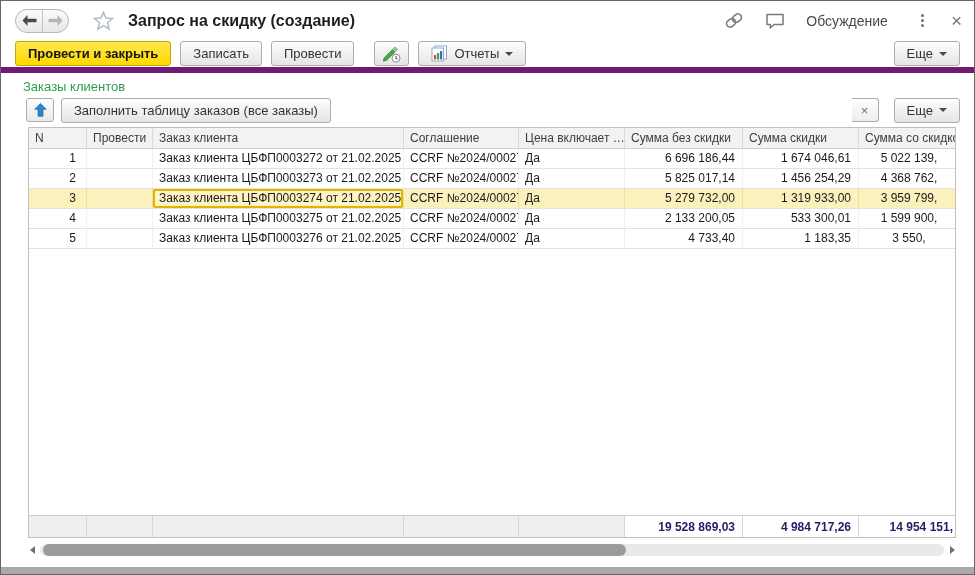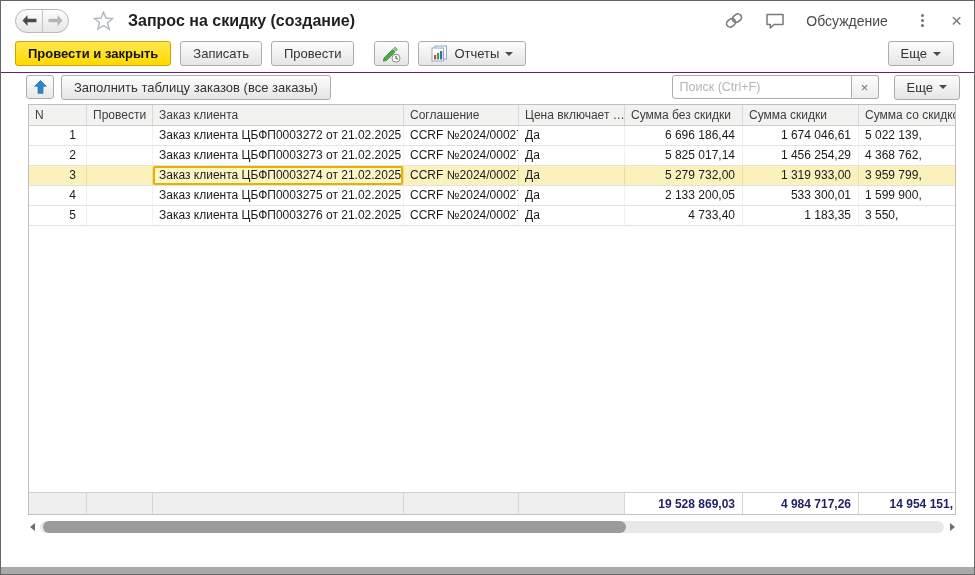--- a/index.html
+++ b/index.html
@@ -25,21 +25,21 @@
   .star { margin-left:24px; display:flex; align-items:center; }
   .title { margin-left:14px; font-size:16px; font-weight:bold; color:#1f1f1f; white-space:nowrap; }
   .titlebar-right { margin-left:auto; display:flex; align-items:center; }
   .discussion { display:flex; align-items:center; gap:21px; margin-left:20px; cursor:pointer; }
   .discussion-label { font-size:14px; color:#4a4a4a; }
   .kebab { display:flex; flex-direction:column; gap:2px; margin-left:30px; padding:3px; cursor:pointer; }
   .kebab span { width:3px; height:3px; border-radius:50%; background:#6f6f6f; }
   .close-x { margin-left:24px; font-size:19px; color:#777; line-height:1; cursor:pointer; }
 
   
-  .toolbar { height:33px; display:flex; align-items:flex-start; gap:9px; padding:1px 20px 0 14px; border-bottom:1px solid #701a75; }
+  .toolbar { height:33px; display:flex; align-items:flex-start; gap:9px; padding:1px 14px 0 14px; border-bottom:6px solid #701a75; }
   .btn {
     height:25px; padding:0 12px; border:1px solid #acacac; border-radius:3px;
     background:linear-gradient(#fdfdfd,#e5e5e5); font-size:13px; color:#333;
     display:inline-flex; align-items:center; gap:6px; white-space:nowrap; cursor:pointer;
     font-family:inherit;
   }
   .btn-primary {
     background:linear-gradient(#ffe84d,#ffd900); border-color:#c9a500;
     font-weight:bold; color:#151515;
   }
@@ -81,21 +81,21 @@
     border-right:1px solid #d9d9d9; white-space:nowrap; overflow:hidden; cursor:pointer;
   }
   .th:last-child { border-right:none; padding-right:1px; }
   .tr { height:20px; border-bottom:1px solid #e2e2e2; flex:none; background:#fff; }
   .td {
     font-size:12px; color:#1a1a1a; padding:0 6px; line-height:19px;
     white-space:nowrap; overflow:hidden; border-right:1px solid #f1f1f1; cursor:default;
   }
   .td.num { text-align:right; padding-right:7px; }
   .td.ncol { text-align:right; padding-right:10px; }
-  .td.last { border-right:none; padding-right:2px; text-align:left; }
+  .td.last { border-right:none; padding-right:2px; text-align:center; }
   .tr.selected { background:#fbf1bc; }
   .tr.selected .td { border-right-color:#ecdf9b; }
   .tr.selected .td.focused {
     box-shadow:inset 0 0 0 2px #e2b300; border-radius:2px; background:#fdf5c4;
   }
   .tfiller { flex:1; background:#fff; }
   .tfoot { height:22px; border-top:1px solid #cfcfcf; flex:none; }
   .tf {
     background:#efefef; border-right:1px solid #d6d6d6; font-size:12px;
     display:flex; align-items:center; justify-content:flex-end; overflow:hidden; white-space:nowrap;
@@ -184,33 +184,33 @@
       </svg>
       <span>Отчеты</span>
       <span class="caret"></span>
     </button>
     <button class="btn ml-auto">
       <span>Еще</span>
       <span class="caret"></span>
     </button>
   </div>
 
+  <div class="section-label">Заказы клиентов</div>
 
   <div class="cmdbar">
     <div class="updown">
       <div class="ud-btn">
         <svg width="13" height="14" viewBox="0 0 13 14">
             <path d="M6.5 0.5 L12.3 6.3 H9 V13.3 H4 V6.3 H0.7 Z" fill="#2e86c9" stroke="#1e6ca8" stroke-width="0.7"></path>
           </svg>
       </div>
 
     </div>
     <button class="btn">Заполнить таблицу заказов (все заказы)</button>
     <div class="search-group">
-      <input class="search-input" type="text" placeholder="Поиск (Ctrl+F)" style="">
       <div class="search-clear">×</div>
     </div>
     <button class="btn cmd-more">
       <span>Еще</span>
       <span class="caret"></span>
     </button>
   </div>
 
   <div class="table-wrap">
     <div class="trow thead">

